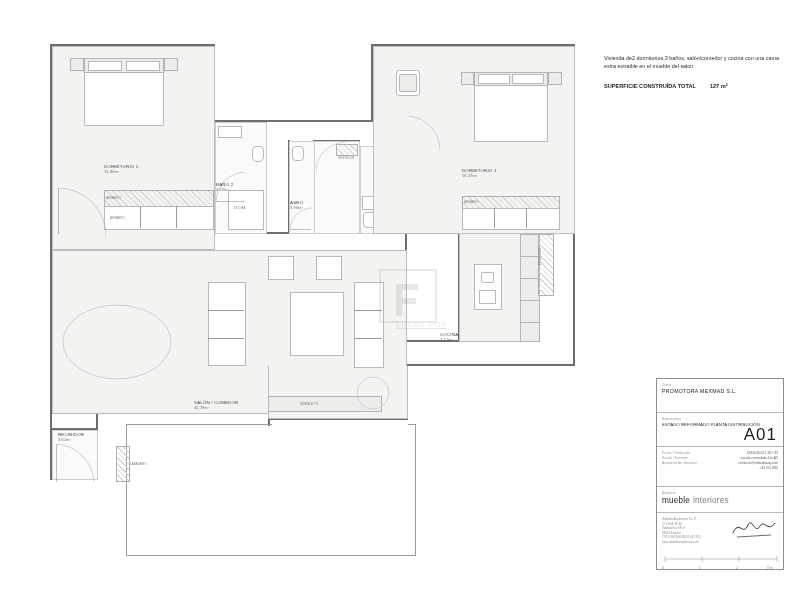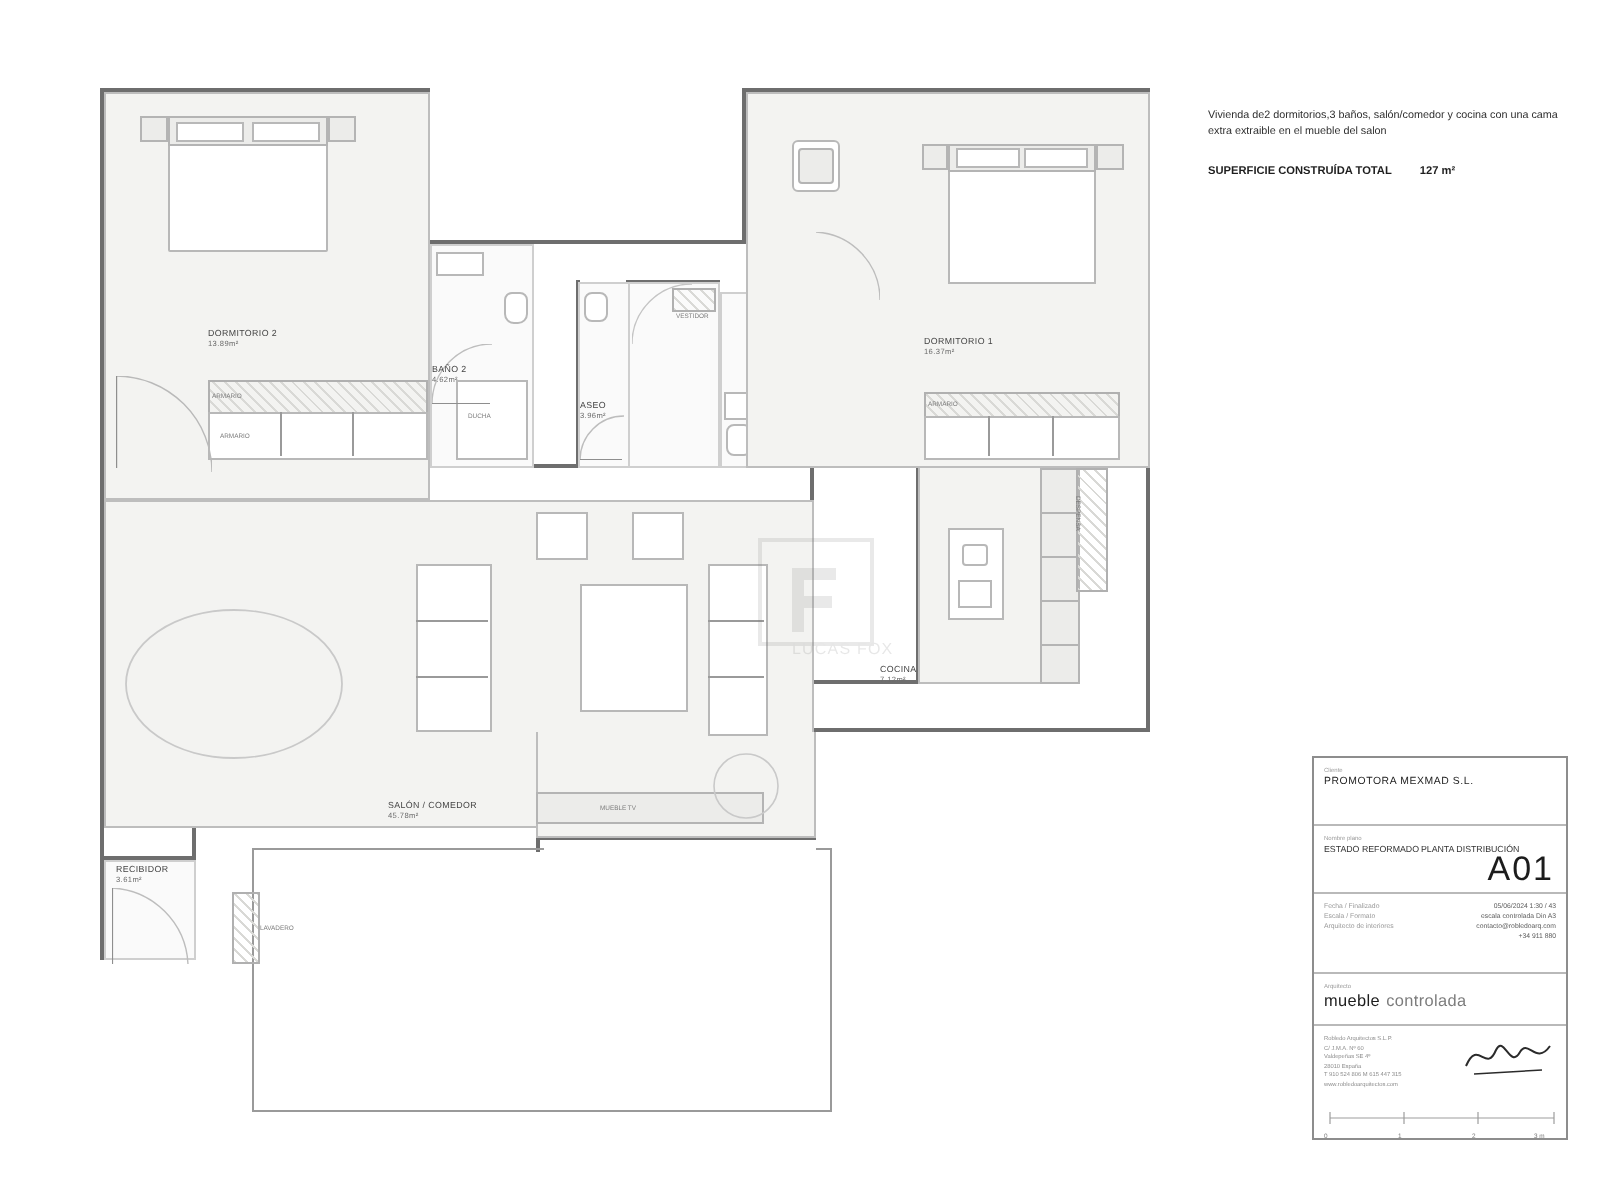--- a/index.html
+++ b/index.html
@@ -162,20 +162,21 @@
     opacity: .16;
     pointer-events: none;
   }
   #watermark .wm-text {
     position: absolute;
     left: 44px; top: 52px;
     font-size: 8px;
     letter-spacing: .6px;
     color: #6f6f6f;
     white-space: nowrap;
+    text-decoration: underline;
   }
 </style>
 </head>
 <body>
 
 <div id="plan">
 
   <div class="wall" style="left:50px;  top:44px;  width:165px; height:2px;"></div>
   <div class="wall" style="left:50px;  top:44px;  width:2px;   height:206px;"></div>
   <div class="wall" style="left:213px; top:44px;  width:2px;   height:190px;"></div>
@@ -434,21 +435,21 @@
     <div class="metarow">
       <span class="l"></span>
       <span class="r">+34 911 880</span>
     </div>
   </div>
 
   <div class="sect" style="height:26px;">
     <span class="cap">Arquitecto</span>
     <div class="logo-row">
       <span>mueble</span>
-      <span class="thin">controlada</span>
+      <span class="thin">interiores</span>
     </div>
   </div>
 
   <div class="sect" style="height:44px; border-bottom:none; position:relative;">
     <div class="addr" style="white-space:pre-line;">Robledo Arquitectos S.L.P.
 C/ J.M.A. Nº 60
 Valdepeñas SE 4º
 28010 España
 T 910 524 806              M 615 447 315
 www.robledoarquitectos.com</div>

